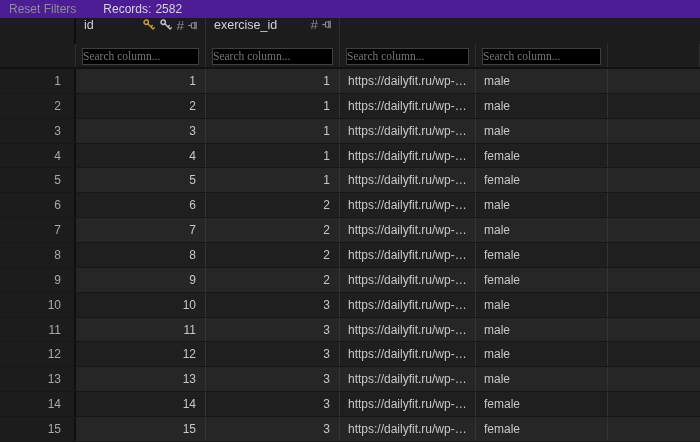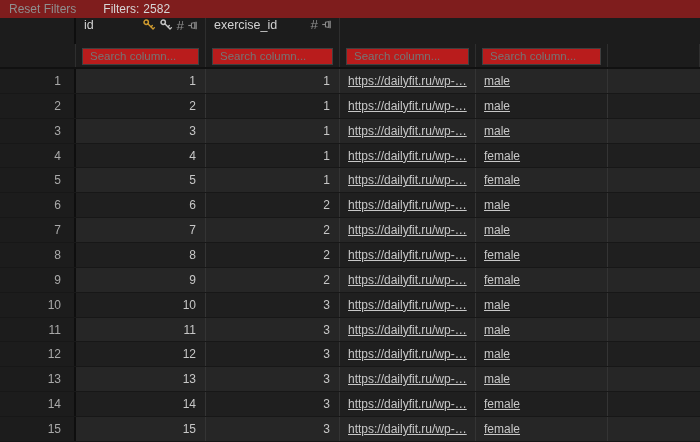--- a/index.html
+++ b/index.html
@@ -8,21 +8,21 @@
     background: #1b1b1b;
     font-family: "Liberation Sans", sans-serif;
     color: #c7c7c7;
     font-size: 12px;
   }
   
   .topbar {
     height: 18px;
     display: flex;
     align-items: center;
-    background: #7f1d1d;
+    background: #4c1d95;
     text-align: center;
   }
   .reset-filters {
     color: #8f8f8f;
     padding-left: 9px;
     cursor: pointer;
     font-size: 12px;
   }
   .records {
     margin-left: 27px;
@@ -60,26 +60,26 @@
   .filler-cell { border-right: none; }
   .scell {
     display: flex;
     align-items: center;
     border-right: 1px solid #2e2e2e;
     padding: 1px 6px 0 6px;
   }
   .scell input {
     width: 100%;
     height: 17px;
-    background: #b91c1c;
+    background: #000000;
     border: 1px solid #3f3f3f;
     color: #c7c7c7;
-    font-family: Liberation Sans, sans-serif;
+    font-family: Liberation Serif, serif;
     font-size: 11.5px;
-    padding: 0 7px;
+    padding: 0 0;
     outline: none;
   }
   .scell input::placeholder { color: #757575; }
   
   .icon { display: inline-flex; align-items: center; justify-content: center; }
   .abc-box {
     border: 1px solid #878787;
     border-radius: 2px;
     color: #9a9a9a;
     font-size: 6.5px;
@@ -104,30 +104,30 @@
   }
   .row .gutter-cell {
     justify-content: flex-end;
     padding-right: 13px;
     color: #a9a9a9;
     background: #1c1c1c !important;
     border-right: 2px solid #0e0e0e;
     font-size: 12px;
   }
   .cell.right { justify-content: flex-end; padding-right: 9px; }
-  .cell.left  { justify-content: flex-start; padding-left: 8px; text-decoration: underline; }
+  .cell.left  { justify-content: flex-start; padding-left: 8px; }
   .cell.filler-cell { border-right: none; }
 </style>
 </head>
 <body>
 
 <div class="topbar">
   <span class="reset-filters">Reset Filters</span>
   <span class="records">
-    <span>Filters:</span>
+    <span>Records:</span>
     <span>2582</span>
   </span>
 </div>
 
 <div class="grid-row header-row">
   <div class="hcell gutter-cell"></div>
 
   <div class="hcell">
     <span class="label">id</span>
     <span class="icons">

